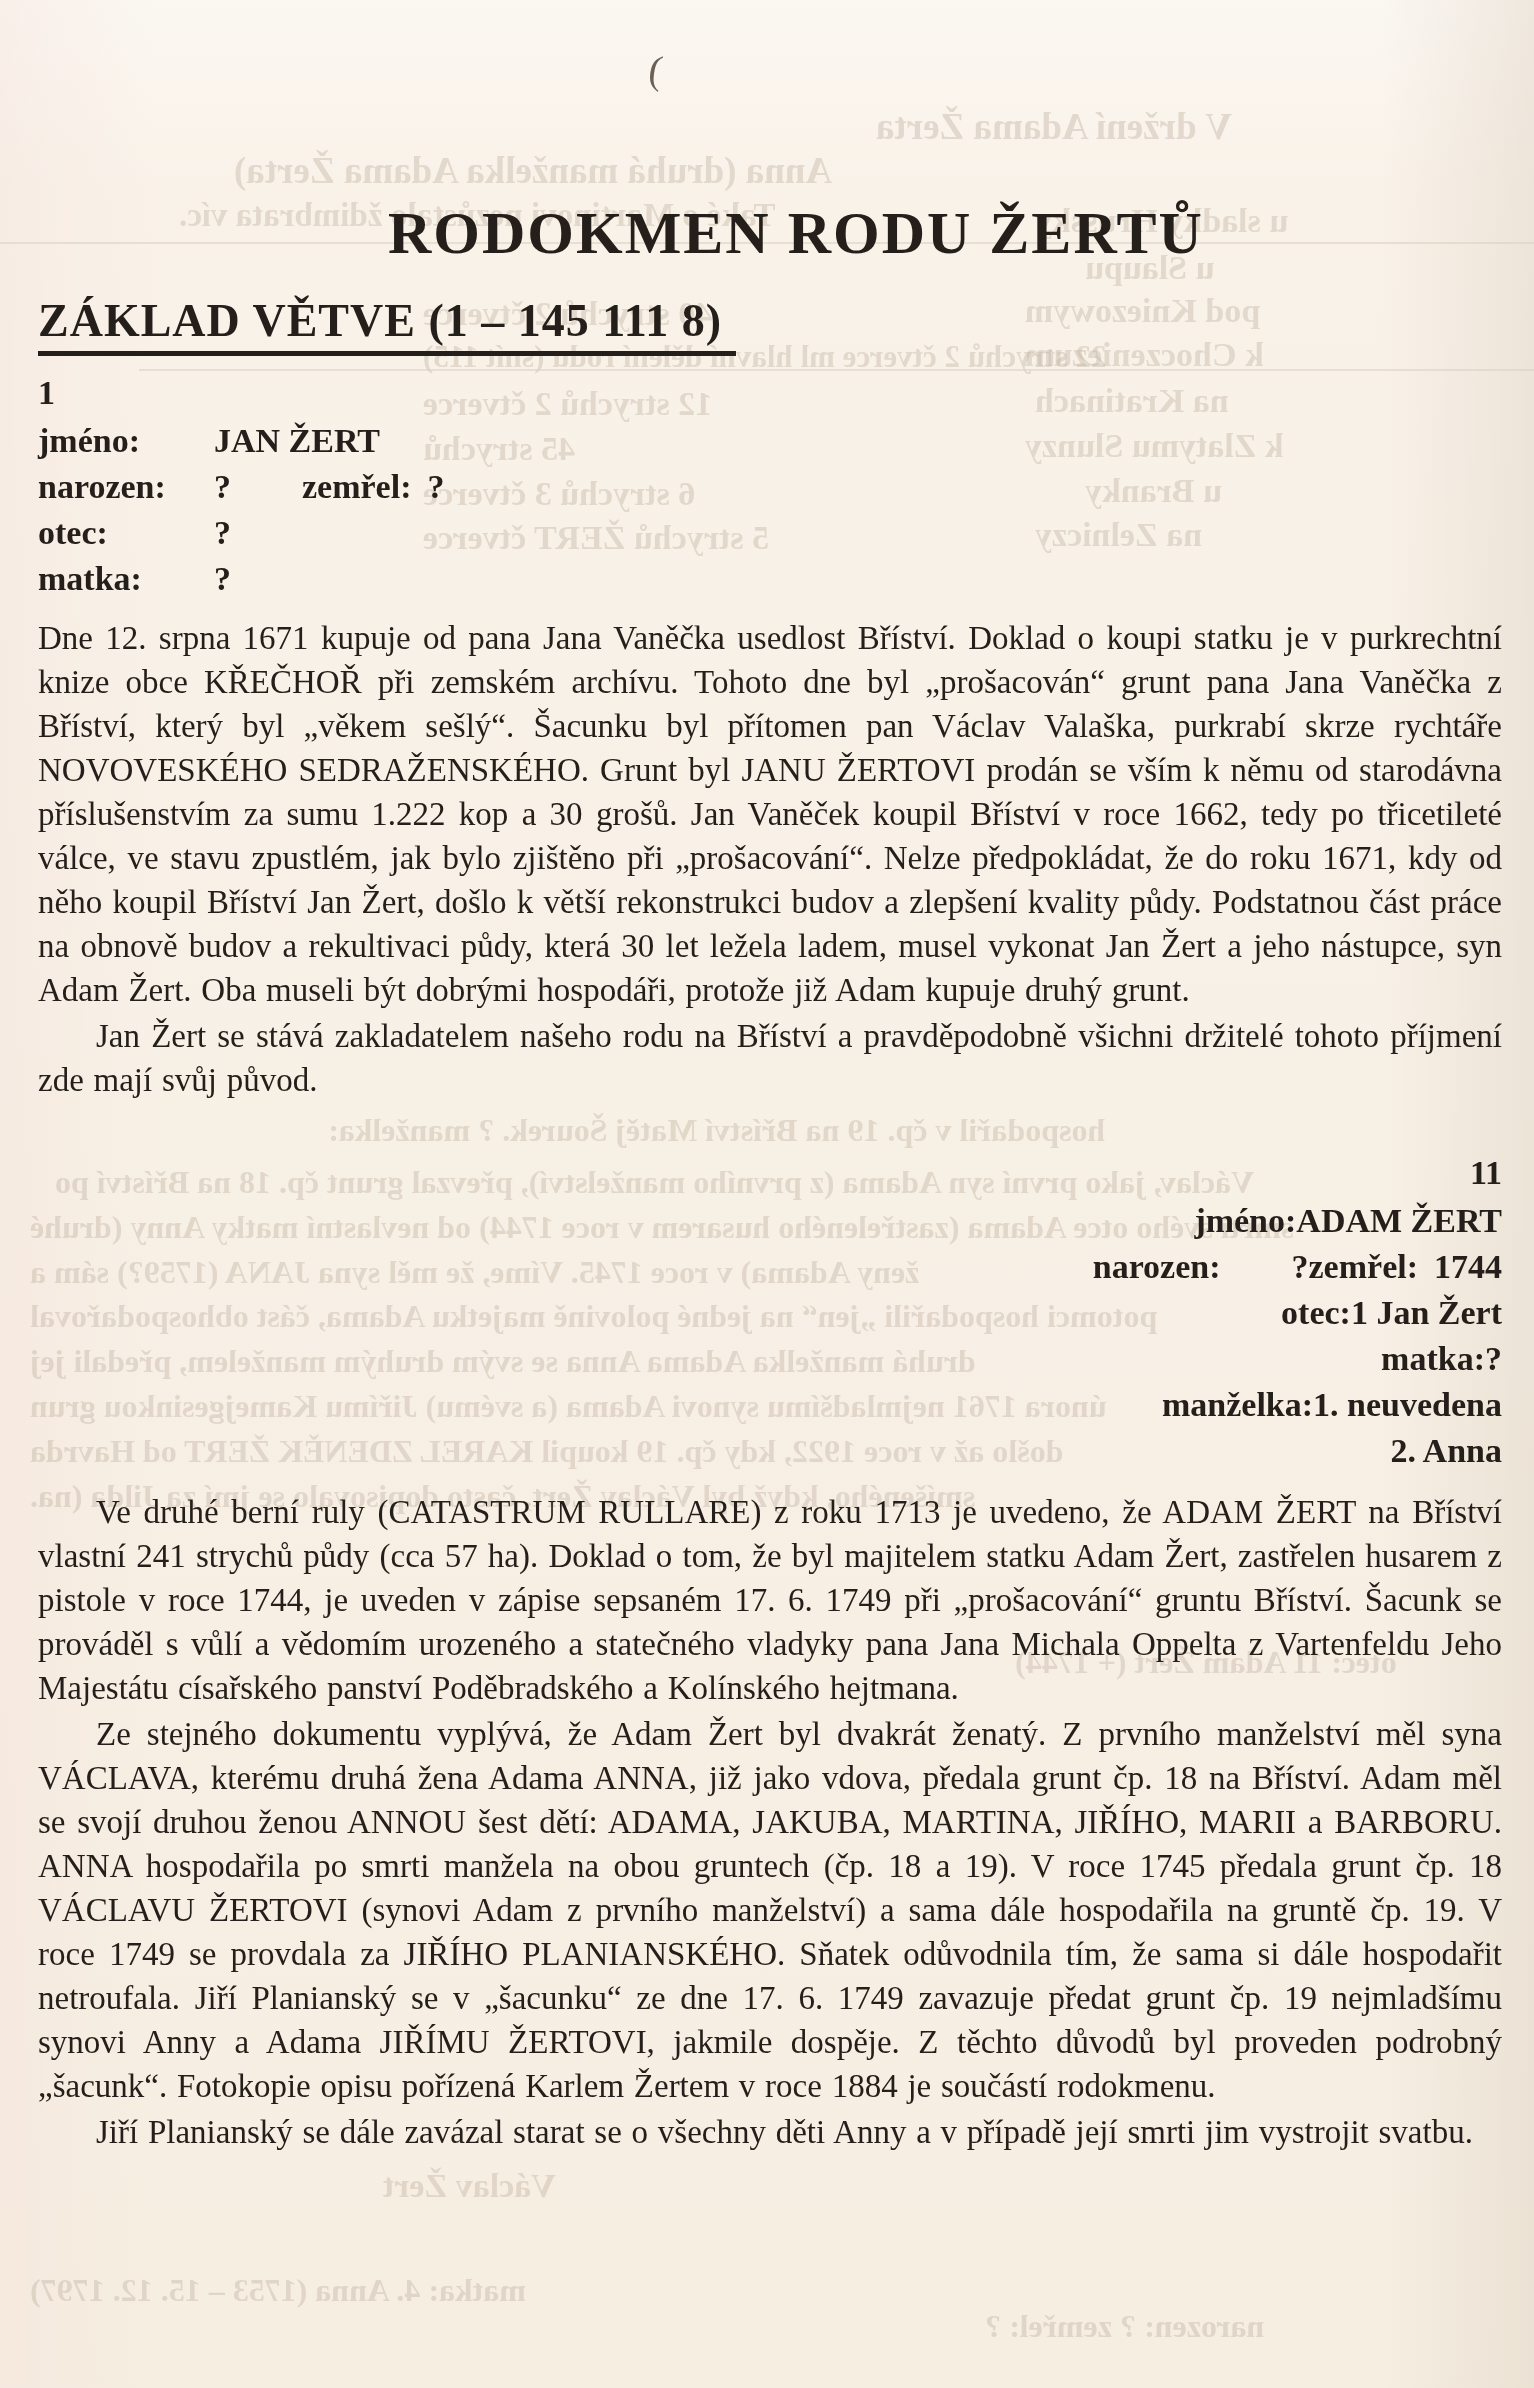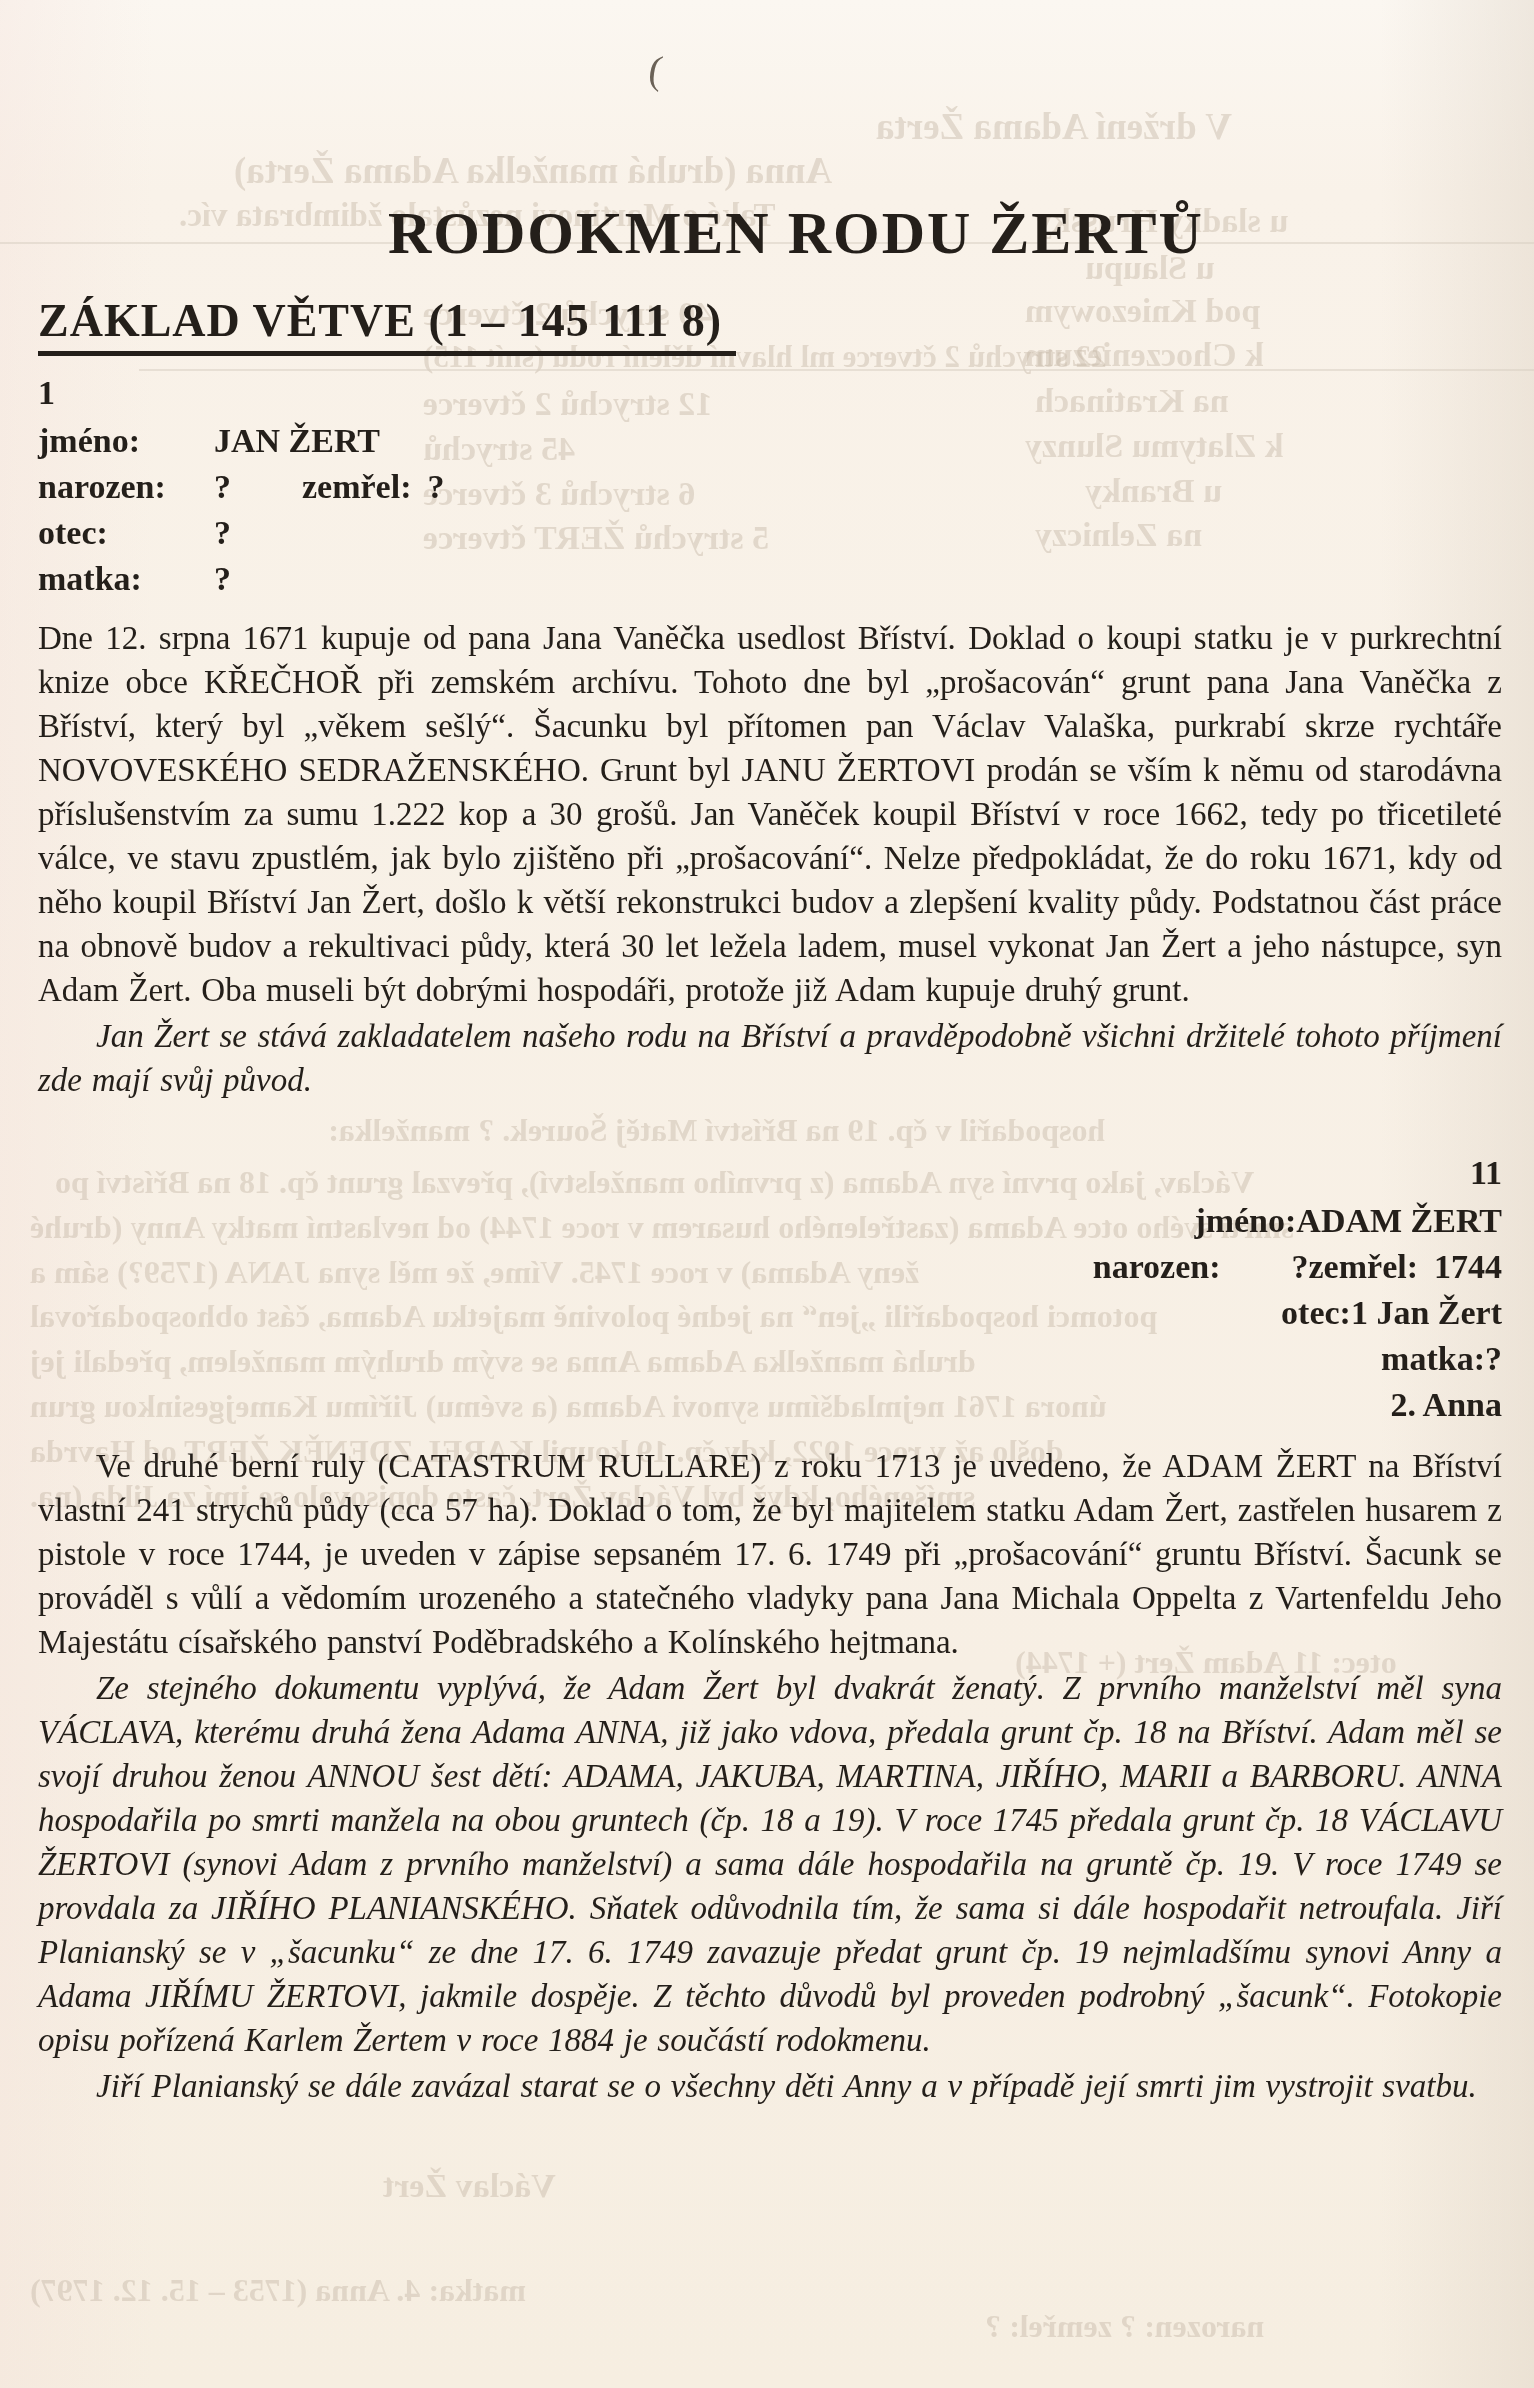--- a/index.html
+++ b/index.html
@@ -39,21 +39,21 @@
   .q{display:inline-block;width:88px;}
   .zl{margin-right:16px;}
   p.body{
     margin:14px 0 0 0;
     font-size:33px;line-height:44px;
     text-align:justify;
     word-spacing:1.5px;
   }
   p.noind{text-indent:0;font-family:Liberation Serif, serif;}
   p.ind{text-indent:58px;margin-top:0;}
-  p.gap{margin-top:2px;font-style:italic;}
+  p.gap{margin-top:2px;}
   .rec11-gap{margin-top:48px;text-align:right;}
   
   .bleed-layer{position:absolute;inset:0;z-index:1;pointer-events:none;}
   .bleed{
     position:absolute;
     color:#c3b5a4;opacity:0.42;
     font-weight:bold;
     white-space:nowrap;
     transform:scaleX(-1);
     font-size:34px;
@@ -136,20 +136,23 @@
       <div class="row">
         <span class="lbl">narozen:</span><span class="q">?</span><span class="zl">zemřel:</span><span>1744</span>
       </div>
       <div class="row">
         <span class="lbl">otec:</span><span>1 Jan Žert</span>
       </div>
       <div class="row">
         <span class="lbl">matka:</span><span>?</span>
       </div>
       <div class="row">
+        <span class="lbl">manželka:</span><span>1. neuvedena</span>
+      </div>
+      <div class="row">
         <span class="lbl"></span><span>2. Anna</span>
       </div>
     </div>
 
     <p class="body ind" style="margin-top:16px;">Ve druhé berní ruly (CATASTRUM RULLARE) z roku 1713 je uvedeno, že ADAM ŽERT na Bříství vlastní 241 strychů půdy (cca 57 ha). Doklad o tom, že byl majitelem statku Adam Žert, zastřelen husarem z pistole v roce 1744, je uveden v zápise sepsaném 17. 6. 1749 při „prošacování“ gruntu Bříství. Šacunk se prováděl s vůlí a vědomím urozeného a statečného vladyky pana Jana Michala Oppelta z Vartenfeldu Jeho Majestátu císařského panství Poděbradského a Kolínského hejtmana.</p>
     <p class="body ind gap">Ze stejného dokumentu vyplývá, že Adam Žert byl dvakrát ženatý. Z prvního manželství měl syna VÁCLAVA, kterému druhá žena Adama ANNA, již jako vdova, předala grunt čp. 18 na Bříství. Adam měl se svojí druhou ženou ANNOU šest dětí: ADAMA, JAKUBA, MARTINA, JIŘÍHO, MARII a BARBORU. ANNA hospodařila po smrti manžela na obou gruntech (čp. 18 a 19). V roce 1745 předala grunt čp. 18 VÁCLAVU ŽERTOVI (synovi Adam z prvního manželství) a sama dále hospodařila na gruntě čp. 19. V roce 1749 se provdala za JIŘÍHO PLANIANSKÉHO. Sňatek odůvodnila tím, že sama si dále hospodařit netroufala. Jiří Planianský se v „šacunku“ ze dne 17. 6. 1749 zavazuje předat grunt čp. 19 nejmladšímu synovi Anny a Adama JIŘÍMU ŽERTOVI, jakmile dospěje. Z těchto důvodů byl proveden podrobný „šacunk“. Fotokopie opisu pořízená Karlem Žertem v roce 1884 je součástí rodokmenu.</p>
     <p class="body ind gap">Jiří Planianský se dále zavázal starat se o všechny děti Anny a v případě její smrti jim vystrojit svatbu.</p>
 
   </div>
 </div>

